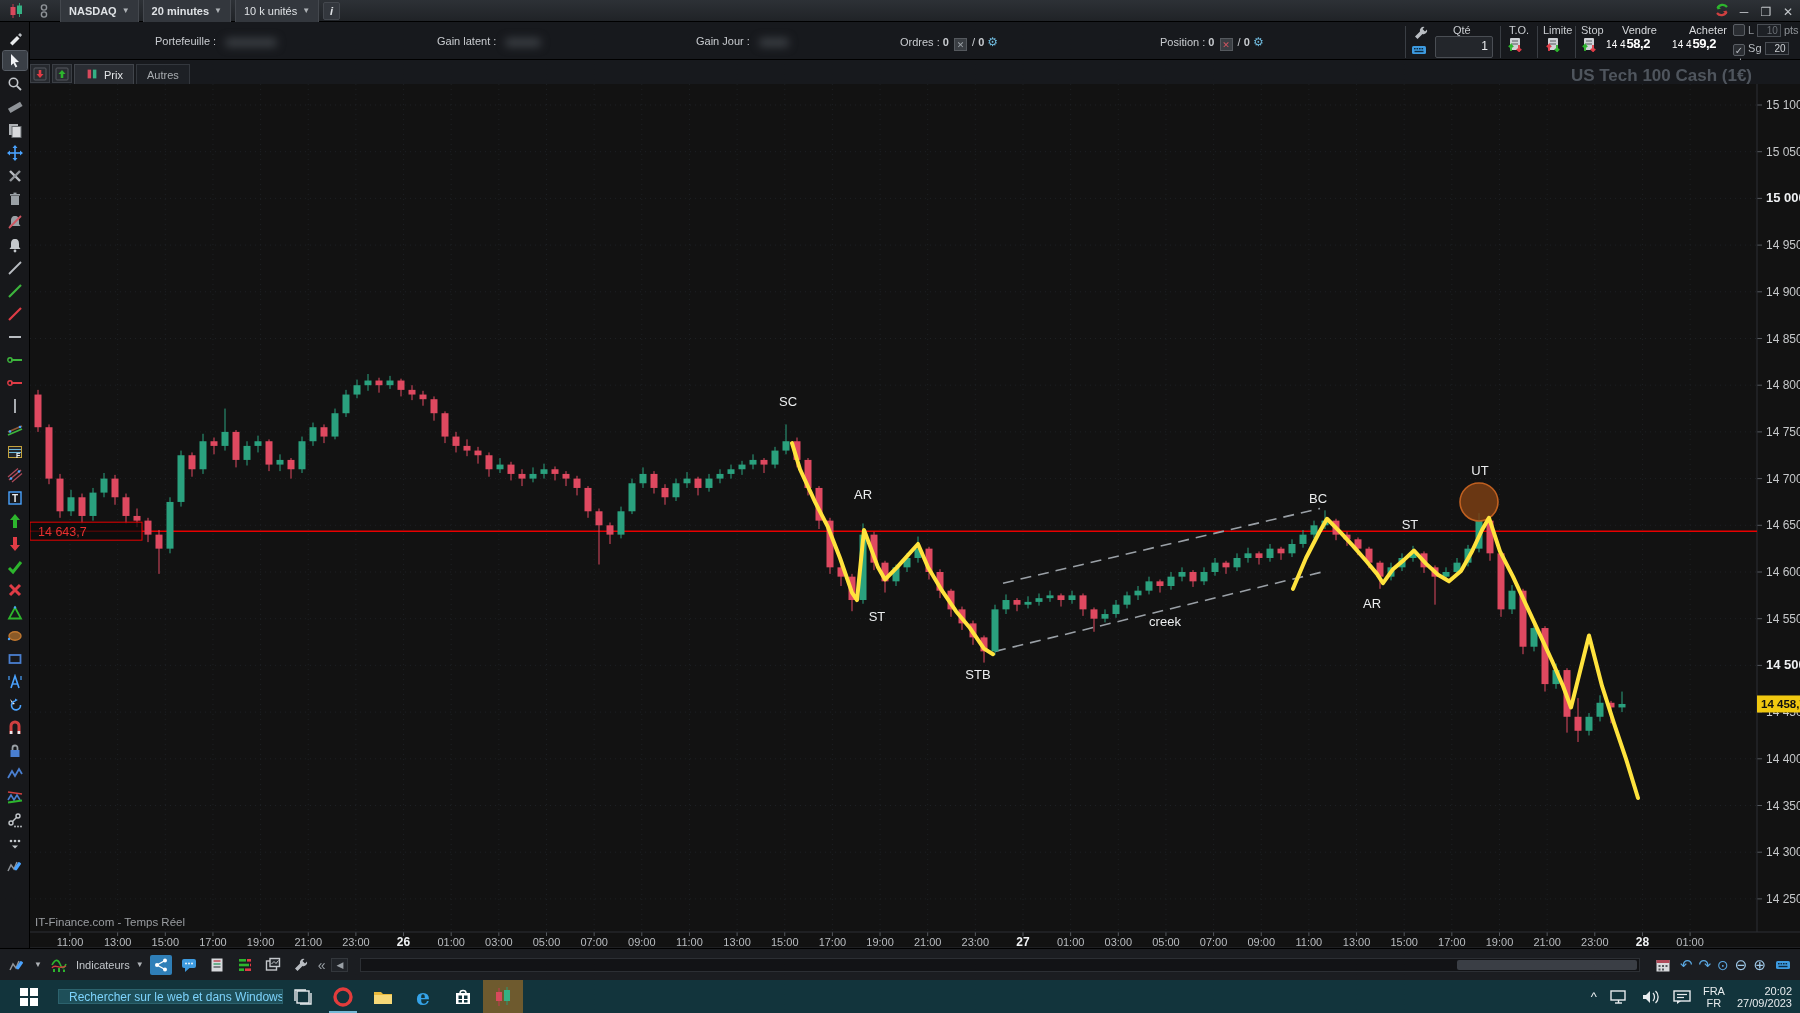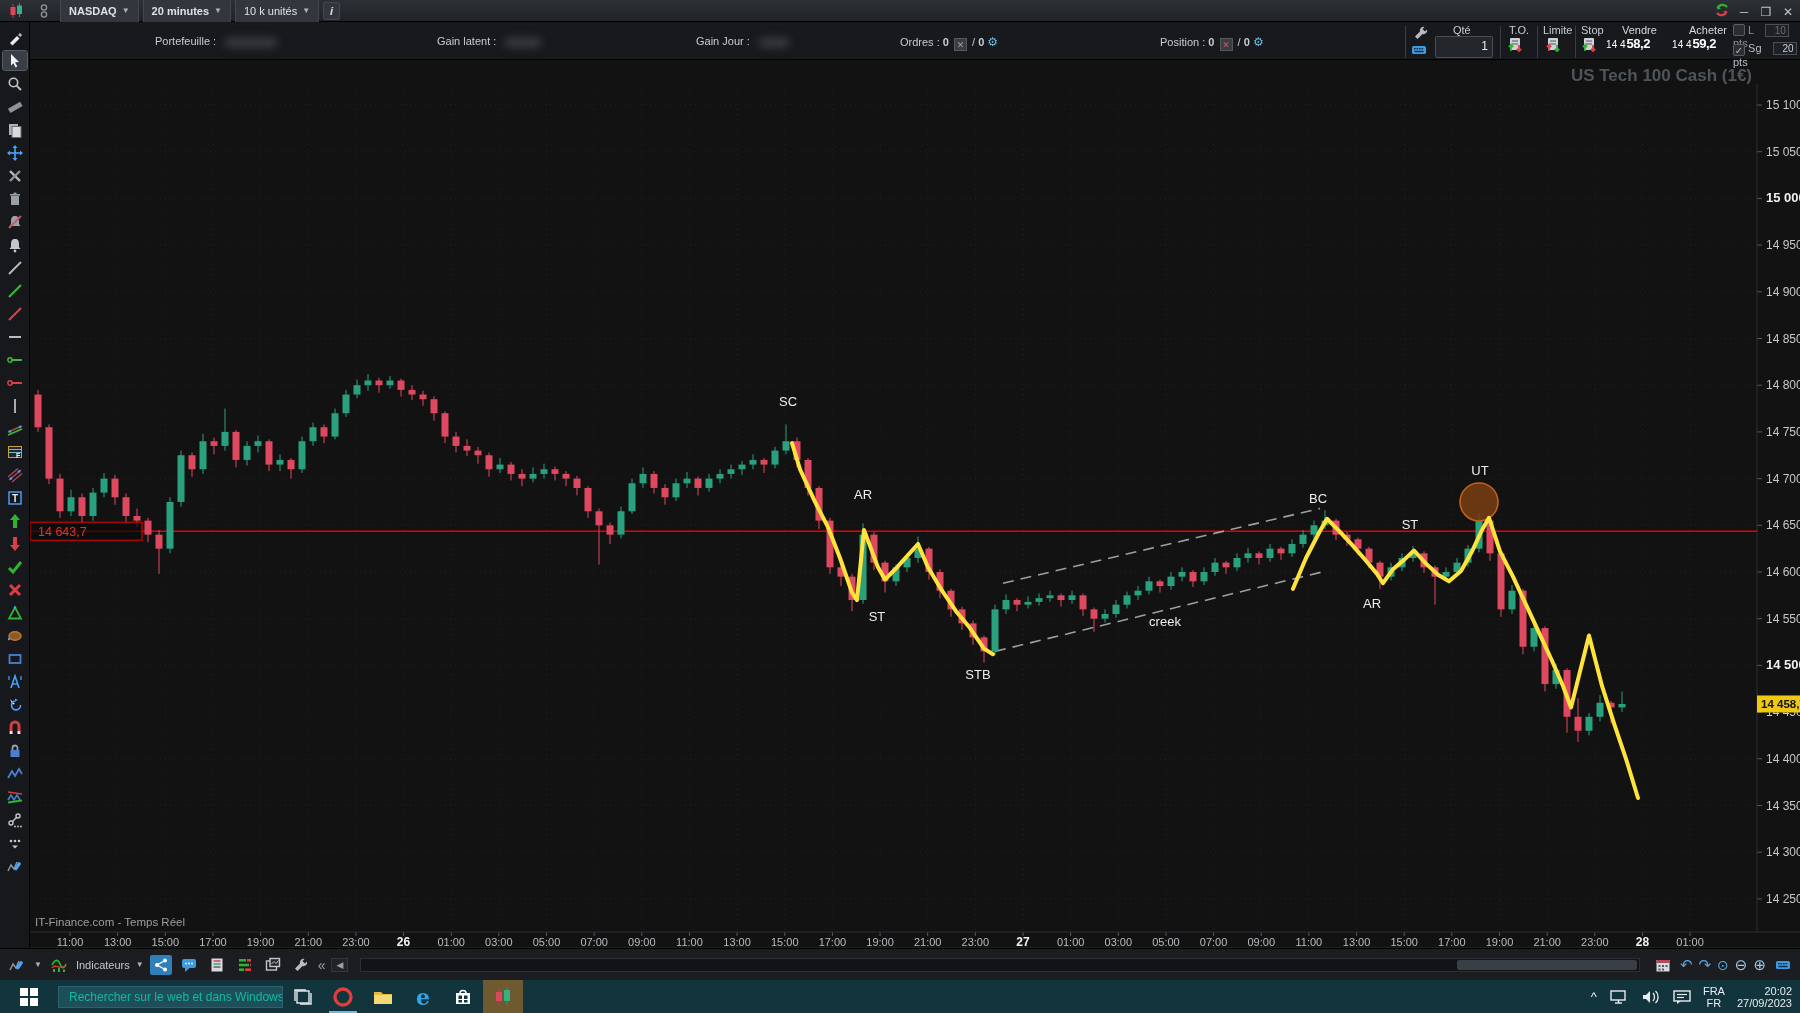--- a/index.html
+++ b/index.html
@@ -34,21 +34,21 @@
   .vsep { position:absolute; top:4px; width:1px; height:32px; background:#3a3e44; }
   .tp-label { position:absolute; top:2px; color:#c9ccd0; font-size:11px; }
   .tp-box { position:absolute; background:#23262b; border:1px solid #4a4e54; border-radius:2px; }
   .qty-input { color:#e8eaec; font-size:12px; text-align:right; padding:2px 4px; }
   .trade-btn { position:absolute; top:14px; width:62px; height:24px; border-radius:2px; color:#fff;
     display:flex; align-items:baseline; justify-content:center; gap:1px; }
   .trade-btn .small { font-size:10px; } .trade-btn .big { font-size:13px; font-weight:bold; letter-spacing:-0.5px; }
   .chk { display:inline-block; width:12px; height:12px; background:#2a2d32; border:1px solid #5a5e64;
     border-radius:2px; color:#b9bdc2; font-size:10px; line-height:11px; text-align:center; vertical-align:-2px; }
   .pts-box { display:inline-block; width:24px; background:#1d2025; border:1px solid #4a4e54; color:#cdd0d4;
-    font-size:10px; text-align:right; padding:0 2px;margin-left:8px; }
+    font-size:10px; text-align:right; padding:0 2px; }
   .pts-box.dim { color:#6a6e74; }
 
   
   #tabrow { left:30px; top:60px; width:1770px; height:24px; background:#17191d; display:flex; align-items:flex-end; gap:2px; }
   .icon-btn16 { width:20px; height:19px; background:#26292e; border:1px solid #3b3f45; display:flex;
     align-items:center; justify-content:center; margin-bottom:1px; }
   .tab { height:20px; padding:0 10px; display:flex; align-items:center; gap:5px; font-size:11px; }
   .tab.active { background:#2a2d33; color:#e4e6e8; border:1px solid #41454b; border-bottom:none; }
   .tab.idle { background:#1d2025; color:#a7abaf; border:1px solid #33373d; border-bottom:none; }
 
@@ -73,22 +73,22 @@
   #bottombar { left:0; top:948px; width:1800px; height:32px; background:#1b1d21; border-top:1px solid #000;
     display:flex; align-items:center; gap:6px; padding:0 6px; color:#c3c7cb; font-size:11px; }
   .bb-icon { width:22px; height:20px; display:flex; align-items:center; justify-content:center; border-radius:2px; }
   .bb-icon.blue { background:#2f7fb8; }
   #scroll-track { flex:1; height:14px; background:#121316; border:1px solid #2c2f34; margin:0 6px; position:relative; }
   #scroll-thumb { position:absolute; right:2px; top:1px; width:180px; height:10px; background:#3a3e45; border-radius:2px; }
 
   
   #taskbar { left:0; top:980px; width:1800px; height:33px; background:#12343c; display:flex; align-items:center; }
   #startbtn { width:58px; height:33px; display:flex; align-items:center; justify-content:center; }
-  #searchbox { width:225px; height:22px; background:#1e4f59; border:1px solid #2c626d; display:flex;
-    align-items:center; padding-left:10px; color:#14b8a6; font-size:12px; white-space:nowrap; overflow:hidden; }
+  #searchbox { width:225px; height:15px; background:#1e4f59; border:1px solid #2c626d; display:flex;
+    align-items:center; padding-left:10px; color:#7dd3fc; font-size:12px; white-space:nowrap; overflow:hidden; }
   .tb-app { width:40px; height:33px; display:flex; align-items:center; justify-content:center; position:relative; }
   .tb-app.open::after { content:""; position:absolute; bottom:0; left:6px; right:6px; height:2px; background:#76b9d6; }
   .tb-app.active { background:#6e5a2e; }
   #tray { margin-left:auto; display:flex; align-items:center; gap:12px; padding-right:8px; color:#e8ecee; }
   .tray-2line { font-size:11px; line-height:12px; text-align:center; }
   .tray-2line.right { text-align:right; }
 </style>
 </head>
 <body>
 
@@ -231,20 +231,44 @@
       <span>pts</span>
     </span>
     <span class="abs" style="left:328px;top:20px;font-size:11px;color:#b9bdc2">
       <span class="chk"><span>✓</span></span>
       <span>Sg</span>
       <span class="pts-box"><span>20</span></span>
       <span>pts</span>
     </span>
   </div>
 
+  <div id="tabrow" class="abs">
+    <span class="icon-btn16" id="tab-dn">
+        <svg width="16" height="16" viewBox="0 0 16 16">
+          <rect x="2" y="2" width="12" height="12" rx="1" fill="#2a2d32" stroke="#55595e"></rect>
+          <path d="M8 12 L11.5 8 L9.3 8 L9.3 4 L6.7 4 L6.7 8 L4.5 8 Z" fill="#e03c46"></path>
+        </svg>
+      </span>
+    <span class="icon-btn16" id="tab-up">
+        <svg width="16" height="16" viewBox="0 0 16 16">
+          <rect x="2" y="2" width="12" height="12" rx="1" fill="#2a2d32" stroke="#55595e"></rect>
+          <path d="M8 4 L11.5 8 L9.3 8 L9.3 12 L6.7 12 L6.7 8 L4.5 8 Z" fill="#2db52d"></path>
+        </svg>
+      </span>
+    <div class="tab active">
+      <span id="tab-candle"><svg width="14" height="14" viewBox="0 0 16 16">
+            <rect x="3" y="3" width="4" height="10" fill="#d8495c"></rect>
+            <rect x="9" y="3" width="4" height="10" fill="#35b184"></rect>
+          </svg></span>
+      <span>Prix</span>
+    </div>
+    <div class="tab idle">
+      <span>Autres</span>
+    </div>
+  </div>
 
   <div id="lefttoolbar" class="abs">
       <div class="lt-icon">
         <svg width="16" height="16" viewBox="0 0 16 16">
           <path d="M3 13 L10 6 L12.5 8.5 L5.5 15.5 Z" fill="#e8eaec"></path>
           <path d="M11 5 L13 3 L15 5 L13.5 7 Z" fill="#b9bdc2"></path>
         </svg>
       </div>
       <div class="lt-icon selected">
         <svg width="16" height="16" viewBox="0 0 16 16">

